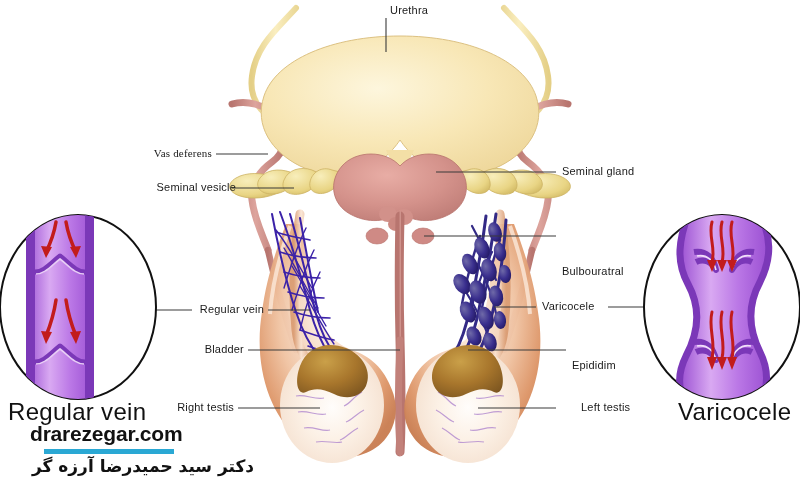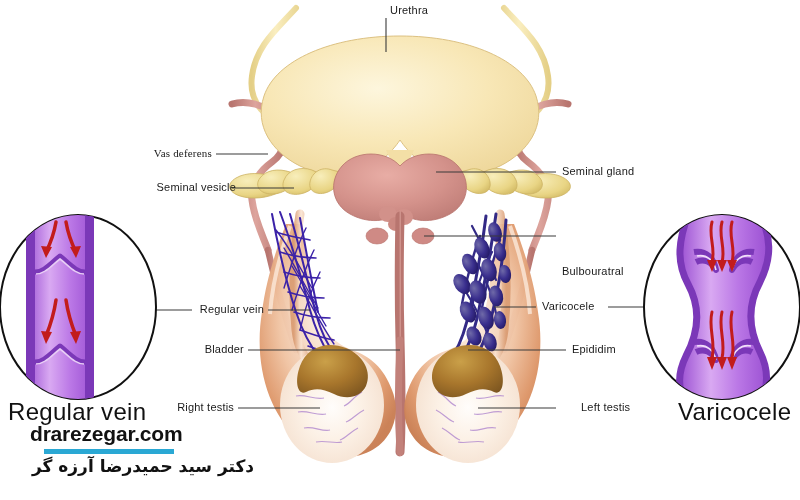--- a/index.html
+++ b/index.html
@@ -445,21 +445,21 @@
   <div class="lbl" style="left:562px; top:166px;">Seminal  gland</div>
 
   <div class="lbl" style="left:562px; top:230px;margin-top:36px;">Bulbouratral</div>
 
   <div class="lbl r" style="left:190px; top:304px; width:74px;">Regular vein</div>
 
   <div class="lbl r" style="left:180px; top:344px; width:64px;">Bladder</div>
 
   <div class="lbl" style="left:542px; top:301px;">Varicocele</div>
 
-  <div class="lbl" style="left:572px; top:344px;">Epididim</div>
+  <div class="lbl" style="left:572px; top:360px;">Epididim</div>
 
   <div class="lbl r" style="left:158px; top:402px; width:76px;">Right  testis</div>
 
   <div class="lbl" style="left:562px; top:402px;padding-left:19px;">Left  testis</div>
 
   <div class="inset-caption" style="left:8px; top:398px;">Regular vein</div>
 
   <div class="inset-caption" style="left:678px; top:398px;">Varicocele</div>
 
   <div id="watermark">

